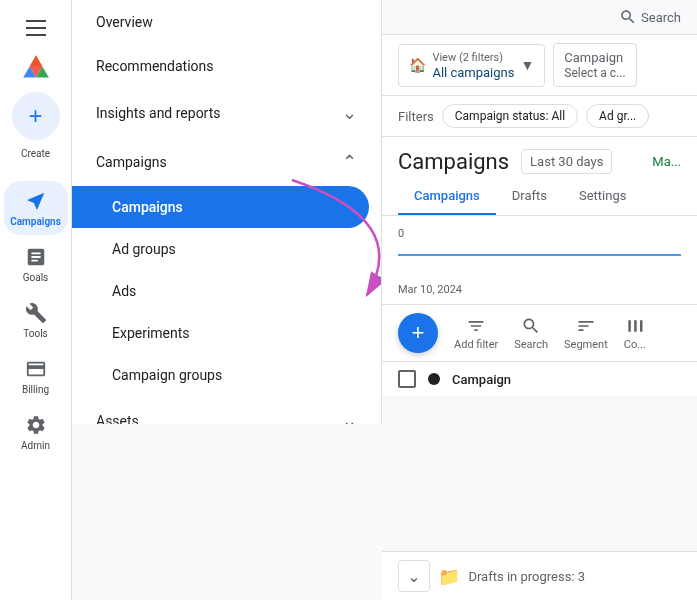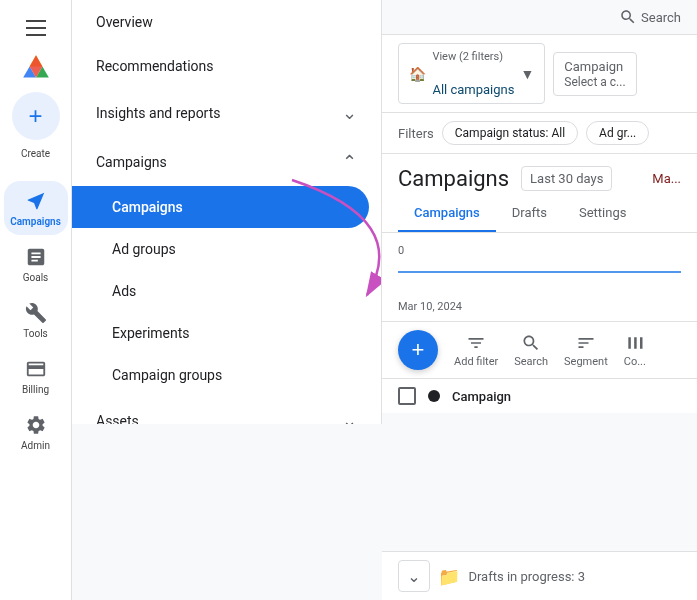--- a/index.html
+++ b/index.html
@@ -573,21 +573,21 @@
       <svg width="18" height="18" viewBox="0 0 24 24" fill="#5f6368">
         <path d="M15.5 14h-.79l-.28-.27C15.41 12.59 16 11.11 16 9.5 16 5.91 13.09 3 9.5 3S3 5.91 3 9.5 5.91 16 9.5 16c1.61 0 3.09-.59 4.23-1.57l.27.28v.79l5 4.99L20.49 19l-4.99-5zm-6 0C7.01 14 5 11.99 5 9.5S7.01 5 9.5 5 14 7.01 14 9.5 11.99 14 9.5 14z"></path>
       </svg>
       <span>Search</span>
     </div>
   </div>
 
   <div class="filter-bar">
     <div class="view-filter">
       <span class="home-icon">🏠</span>
-      <div style="display:flex;flex-direction:column;gap:19px;">
+      <div style="display:flex;flex-direction:column;gap:1px;">
         <span style="font-size:11px;color:#5f6368;">View (2 filters)</span>
         <span style="font-size:13px;color:#0c4a6e;">All campaigns</span>
       </div>
       <span class="chevron-down">▼</span>
     </div>
     <div class="campaign-select">
       <span>Campaign</span>
       <br>
       <span style="font-size:12px;">Select a c...</span>
     </div>
@@ -595,21 +595,21 @@
 
   <div class="filters-row">
     <span class="filter-label">Filters</span>
     <div class="filter-chip">Campaign status: All</div>
     <div class="filter-chip">Ad gr...</div>
   </div>
 
   <div class="campaigns-header" style="background:#fff;">
     <span class="campaigns-title">Campaigns</span>
     <span class="last-days">Last 30 days</span>
-    <span style="font-size:13px;color:#7f1d1d;flex:1;text-align:right;overflow:hidden;">Ma...</span>
+    <span style="font-size:13px;color:#15803d;flex:1;text-align:right;overflow:hidden;">Ma...</span>
   </div>
 
   <div class="tabs-row">
     <div class="tab active">Campaigns</div>
     <div class="tab">Drafts</div>
     <div class="tab">Settings</div>
   </div>
 
   <div class="chart-area">
     <span class="chart-zero">0</span>

